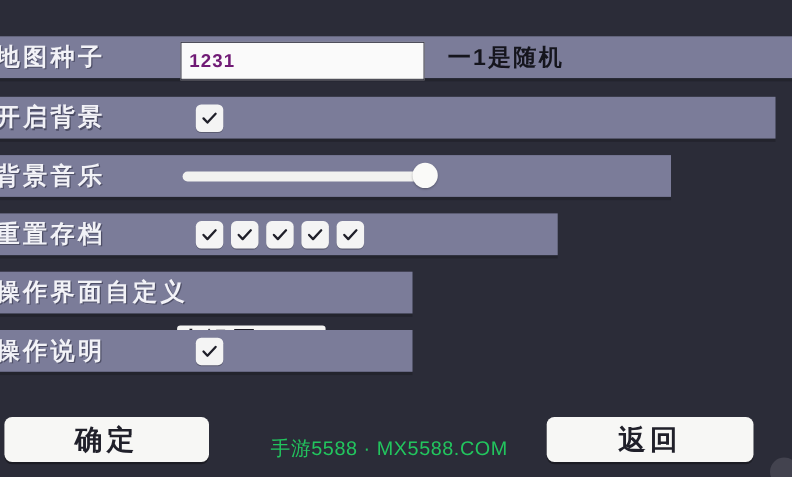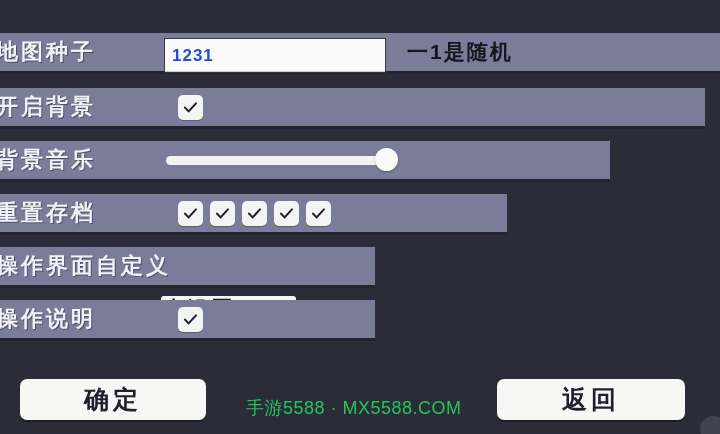--- a/index.html
+++ b/index.html
@@ -59,21 +59,21 @@
     left: 178px;
     top: 5px;
     width: 222px;
     height: 35px;
     background: #fafafa;
     border: 1px solid #3b3b4a;
     box-sizing: border-box;
     display: flex;
     align-items: center;
     padding-left: 7px;
-    color: #1d4ed8;
+    color: #701a75;
     font-size: 17px;
     font-weight: bold;
     letter-spacing: 1px;
     font-family: "Liberation Sans", sans-serif;
   }
 
   .hint-text {
     position: absolute;
     left: 421px;
     top: 50%;
@@ -164,21 +164,21 @@
     display: flex;
     align-items: center;
     justify-content: center;
   }
   .footer-btn span {
     color: #20202a;
     font-size: 25px;
     font-weight: bold;
     letter-spacing: 4px;
   }
-  .btn-confirm { left: 20px;  width: 186px; }
+  .btn-confirm { left: 4px;  width: 186px; }
   .btn-back    { left: 497px; width: 188px; }
 
   .watermark {
     position: absolute;
     left: 246px;
     top: 396px;
     color: #22c55e;
     font-size: 18px;
     letter-spacing: 0.5px;
     white-space: nowrap;

